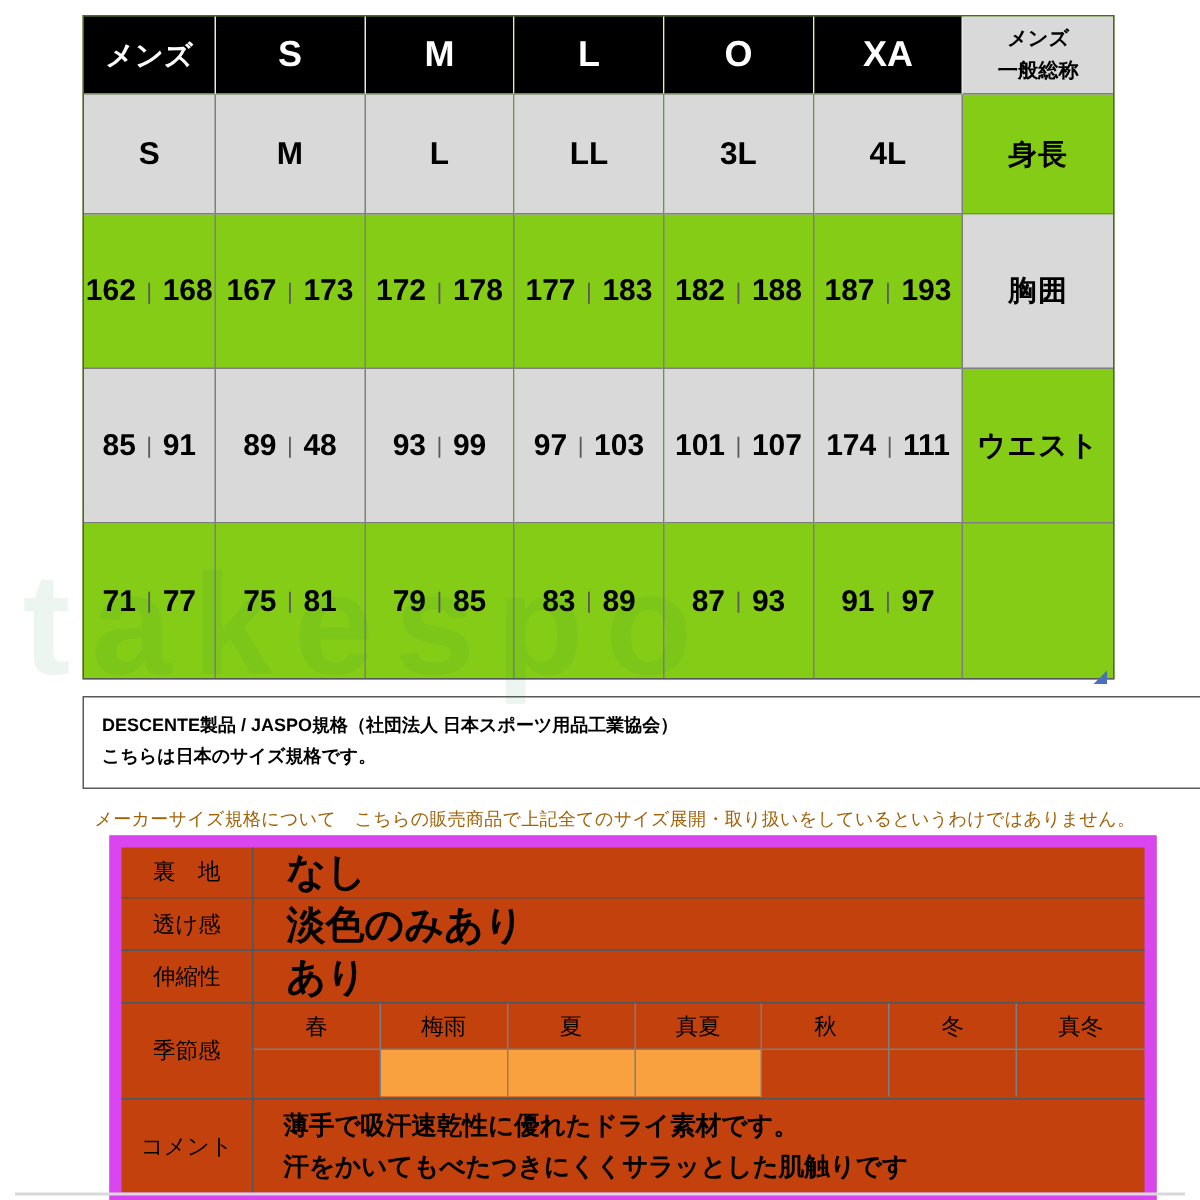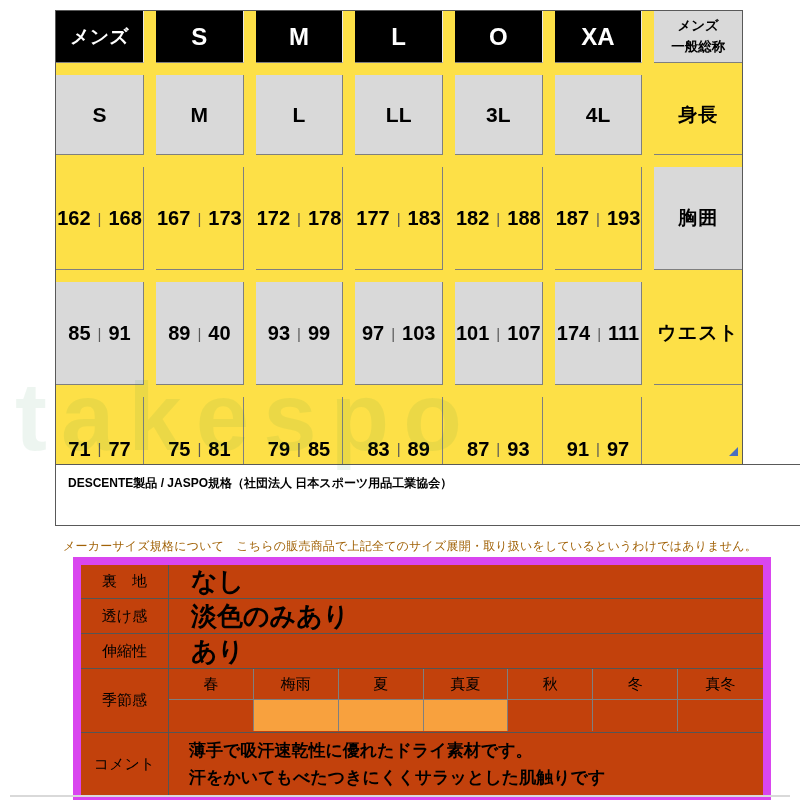--- a/index.html
+++ b/index.html
@@ -6,21 +6,21 @@
   body{
     width:800px;height:800px;background:#ffffff;position:relative;
     font-family:"Liberation Sans","DejaVu Sans",sans-serif;color:#000;
     overflow:hidden;
   }
   
   .sg{
     position:absolute;left:55px;top:10px;width:686px;
     display:grid;grid-template-columns:88px repeat(6,1fr);
     grid-template-rows:52px 80px 103px 103px 103px;
-    border:1px solid #595959;background:#fde047;gap:12px;
+    border:1px solid #595959;background:#84cc16;
   }
   .sg>div{
     display:flex;align-items:center;justify-content:center;text-align:center;
     border-right:1px solid #7f7f7f;border-bottom:1px solid #7f7f7f;
     box-sizing:border-box;
   }
   .sg>div:nth-child(7n){border-right:none;}
   .sg>div:nth-child(n+29){border-bottom:none;}
   .hd{background:#000;color:#fff;border-right-color:#e8e8e8 !important;}
   .corner{font-size:19px;font-weight:bold;}
@@ -139,21 +139,21 @@
 
   <div class="shade mlabel">胸囲</div>
   <div class="shade range">
       <span>85</span>
       <span class="sep">|</span>
       <span>91</span>
     </div>
   <div class="shade range">
       <span>89</span>
       <span class="sep">|</span>
-      <span>40</span>
+      <span>48</span>
     </div>
   <div class="shade range">
       <span>93</span>
       <span class="sep">|</span>
       <span>99</span>
     </div>
   <div class="shade range">
       <span>97</span>
       <span class="sep">|</span>
       <span>103</span>
@@ -199,20 +199,21 @@
       <span>91</span>
       <span class="sep">|</span>
       <span>97</span>
     </div>
 </div>
 
 <div class="pointer-artifact"></div>
 
 <div class="notebox">
   <div>DESCENTE製品 / JASPO規格（社団法人 日本スポーツ用品工業協会）</div>
+  <div>こちらは日本のサイズ規格です。</div>
 </div>
 
 <div class="disclaimer">メーカーサイズ規格について　こちらの販売商品で上記全てのサイズ展開・取り扱いをしているというわけではありません。</div>
 
 <div class="sp">
   <div class="slabel">裏　地</div>
   <div class="sval">なし</div>
   <div class="slabel">透け感</div>
   <div class="sval">淡色のみあり</div>
   <div class="slabel">伸縮性</div>

